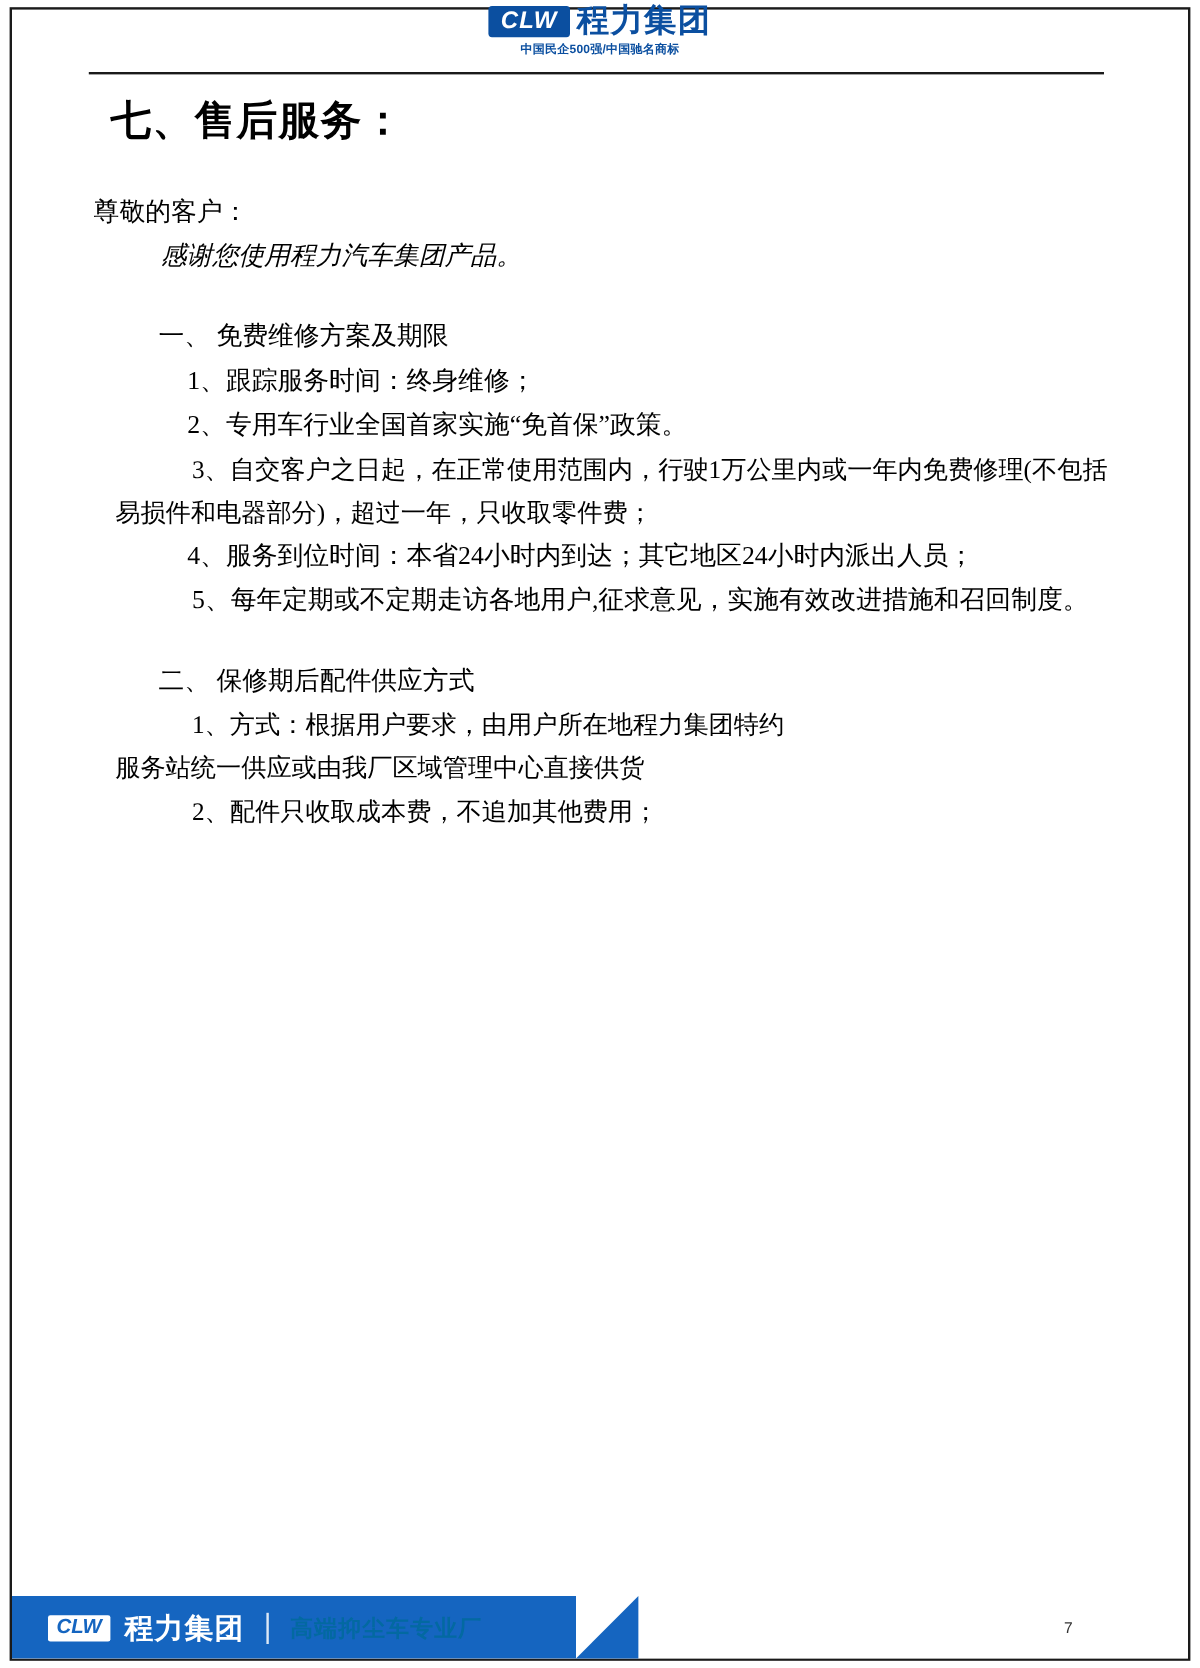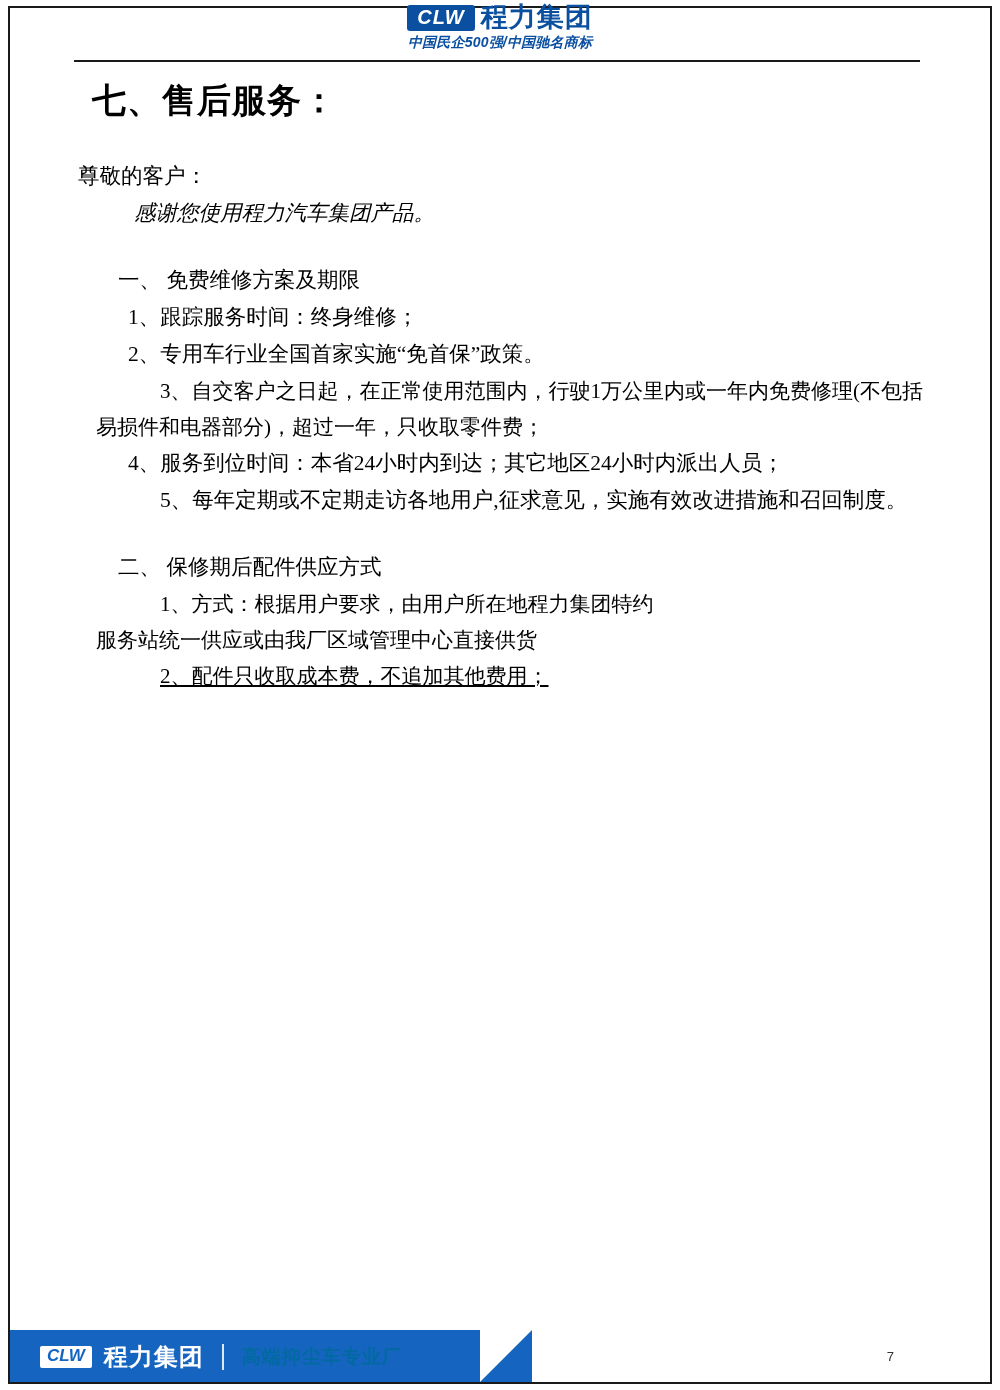--- a/index.html
+++ b/index.html
@@ -66,25 +66,24 @@
     font-family: "Liberation Sans", sans-serif;
     font-weight: bold;
     font-size: 27px;
     color: #0b4fa0;
     letter-spacing: 1px;
     line-height: 1;
   }
   .logo-sub {
     margin-top: 3px;
     font-family: "Liberation Sans", sans-serif;
-    font-size: 14px;
+    font-size: 10px;
     font-weight: bold;
     color: #0b4fa0;
     letter-spacing: 0.2px;
-    font-style: italic;
   }
   .header-rule {
     position: absolute;
     left: 74px;
     top: 60px;
     width: 846px;
     height: 2px;
     background: #1a1a1a;
   }
 
@@ -106,27 +105,27 @@
     font-size: 21.5px;
     line-height: 1.72;
     margin: 0;
     text-align: justify;
   }
   .p-greeting { margin-top: 34px; margin-left: 4px; }
   .p-thanks   { margin-left: 60px; font-style: italic; }
   .p-intro    { margin-left: 22px; text-indent: 38px; }
 
   .block { margin-top: 30px; }
-  .h-item   { margin-left: 44px; font-size: 21.5px; line-height: 1.72; }
-  .li       { margin-left: 54px; font-size: 21.5px; line-height: 1.72; font-family: Liberation Serif, serif; }
+  .h-item   { margin-left: 58px; font-size: 21.5px; line-height: 1.72; }
+  .li       { margin-left: 82px; font-size: 21.5px; line-height: 1.72; font-family: Liberation Serif, serif; }
   .li-wrap  { margin-left: 22px; font-size: 21px; line-height: 1.72; text-indent: 64px; }
   .li-wrap2 { margin-left: 22px; font-size: 21.5px; line-height: 1.72; text-indent: 64px; }
 
   .narrow   { width: 560px; }
-  .narrow2  { width: 470px; text-decoration: underline; }
+  .narrow2  { width: 470px; }
 
   
   .footer {
     position: absolute;
     left: 10px;
     bottom: 8px;
     width: 980px;
     height: 58px;
   }
   .footer-bar {

